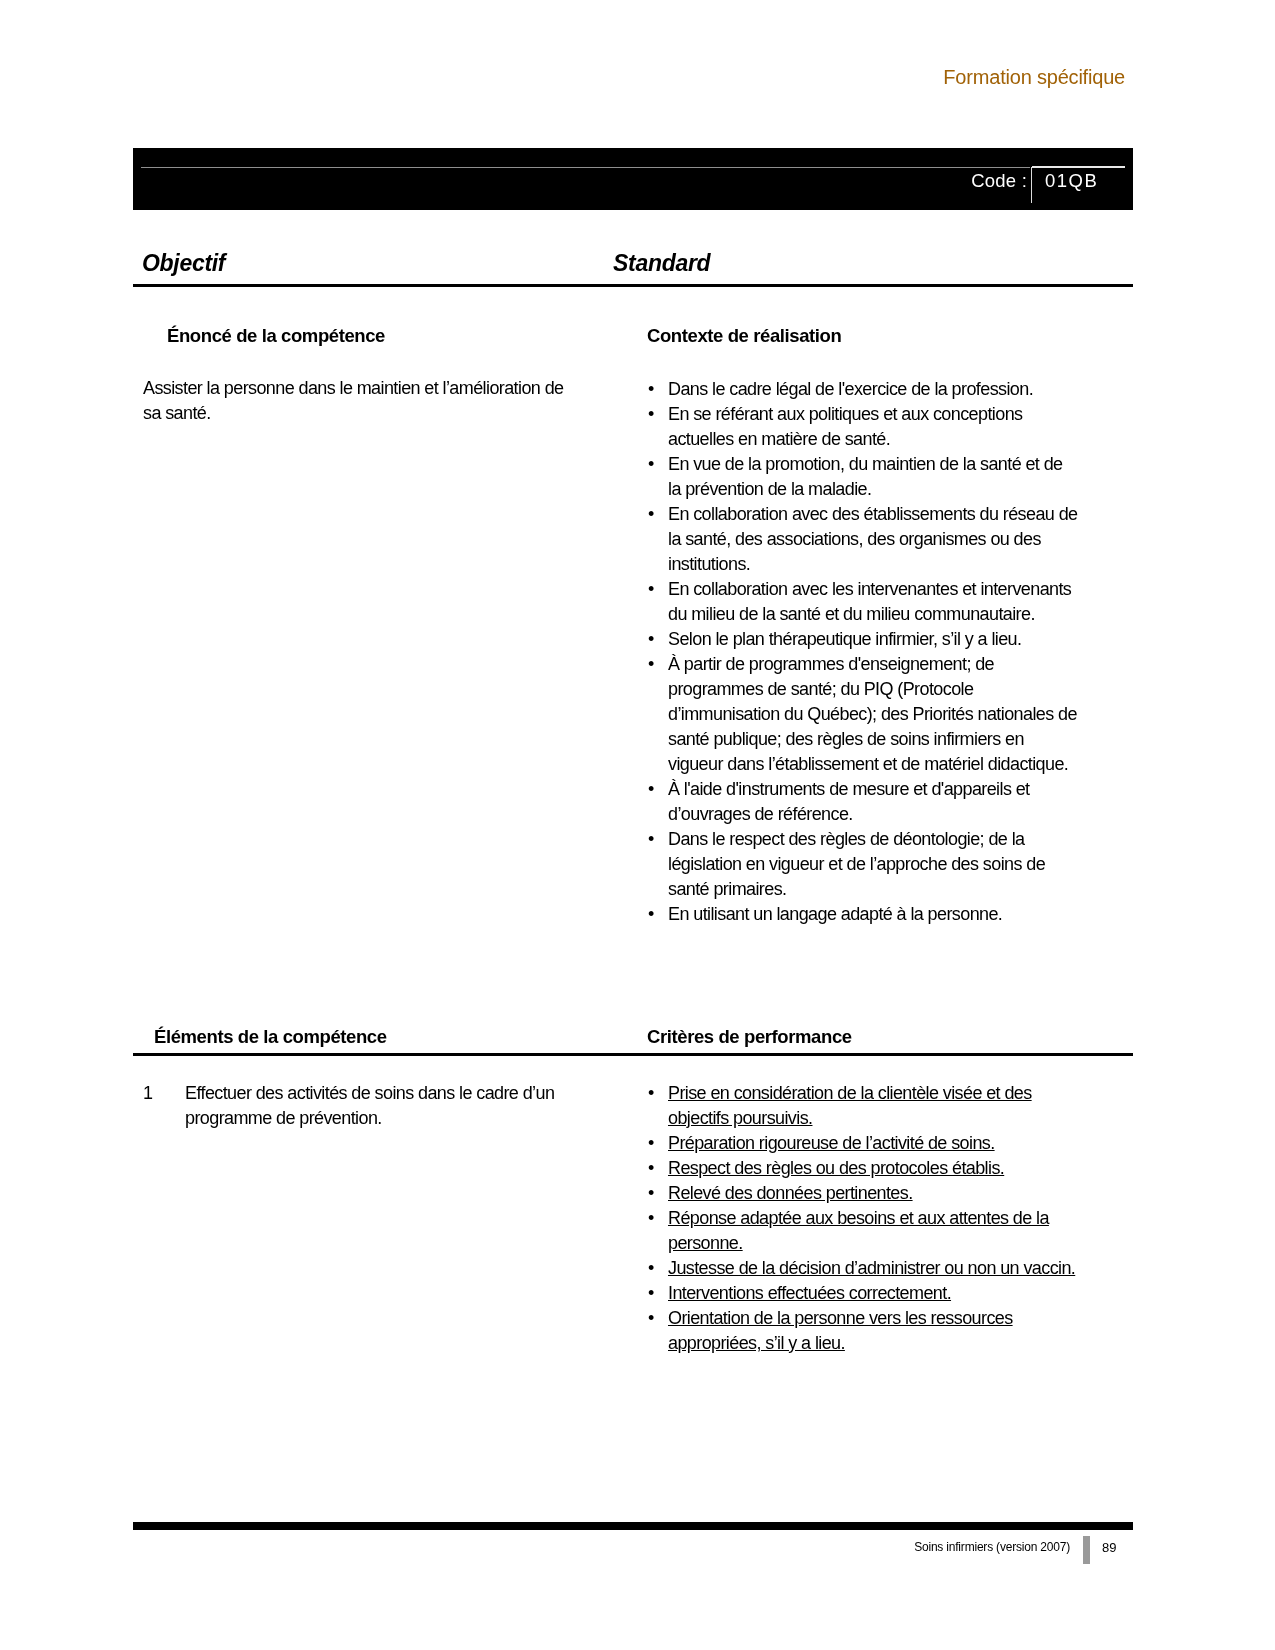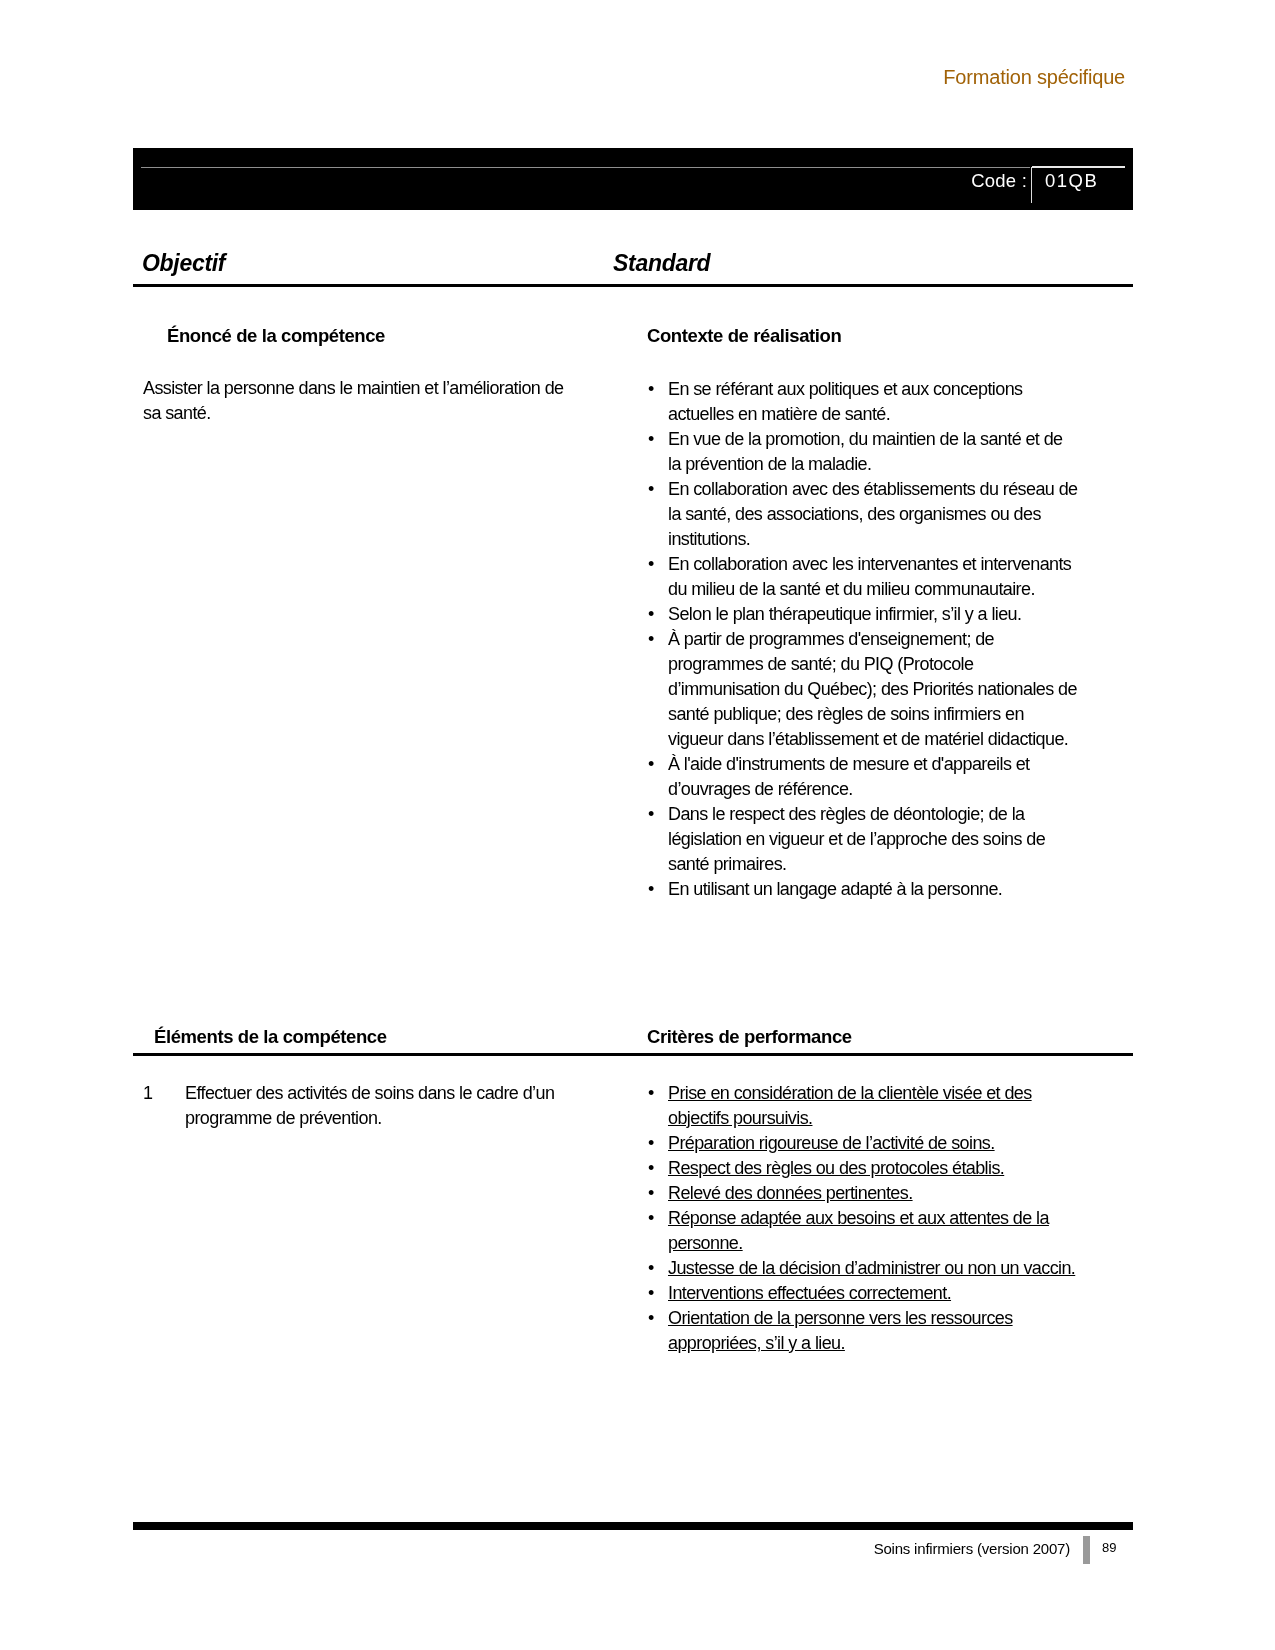--- a/index.html
+++ b/index.html
@@ -38,21 +38,21 @@
   .bullets { position:absolute; margin:0; padding:0; list-style:none; width:431px; }
   .bul-1 { left:647px; top:377px; }
   .bul-2 { left:647px; top:1081px;text-decoration:underline; }
   .bullets li { position:relative; padding-left:21px; }
   .bullets li::before { content:"\2022"; position:absolute; left:1px; top:0; }
   .num-items { position:absolute; left:143px; top:1081px; width:445px; }
   .num-item { position:relative; padding-left:42px; }
   .num-item .num { position:absolute; left:0; top:0; }
   
   .footer-bar { position:absolute; left:133px; top:1522px; width:1000px; height:8px; background:#000; }
-  .footer-doc { position:absolute; top:1540px; right:205px; font-size:15px; letter-spacing:-0.2px; }
+  .footer-doc { position:absolute; top:1540px; right:205px; font-size:12px; letter-spacing:-0.2px; }
   .footer-accent { position:absolute; left:1083px; top:1536px; width:7px; height:28px; background:#9a9a9a; }
   .footer-page { position:absolute; left:1102px; top:1540px; font-size:13px; }
 </style>
 </head>
 <body>
 
 <div class="page">
 
   <div class="eyebrow">Formation spécifique</div>
 
@@ -67,20 +67,21 @@
   <div class="col-head col-head-left">Objectif</div>
   <div class="col-head col-head-right">Standard</div>
   <div class="rule rule-top"></div>
 
   <div class="sec-head sh-1l">Énoncé de la compétence</div>
   <div class="sec-head sh-1r">Contexte de réalisation</div>
 
   <div class="left-body body-text">Assister la personne dans le maintien et l’amélioration de sa santé.</div>
 
   <ul class="bullets body-text bul-1">
+      <li><span>Dans le cadre légal de l'exercice de la profession.</span></li>
       <li><span>En se référant aux politiques et aux conceptions actuelles en matière de santé.</span></li>
       <li><span>En vue de la promotion, du maintien de la santé et de la prévention de la maladie.</span></li>
       <li><span>En collaboration avec des établissements du réseau de la santé, des associations, des organismes ou des institutions.</span></li>
       <li><span>En collaboration avec les intervenantes et intervenants du milieu de la santé et du milieu communautaire.</span></li>
       <li><span>Selon le plan thérapeutique infirmier, s’il y a lieu.</span></li>
       <li><span>À partir de programmes d'enseignement; de programmes de santé; du PIQ (Protocole d’immunisation du Québec); des Priorités nationales de santé publique; des règles de soins infirmiers en vigueur dans l’établissement et de matériel didactique.</span></li>
       <li><span>À l'aide d'instruments de mesure et d'appareils et d’ouvrages de référence.</span></li>
       <li><span>Dans le respect des règles de déontologie; de la législation en vigueur et de l’approche des soins de santé primaires.</span></li>
       <li><span>En utilisant un langage adapté à la personne.</span></li>
     </ul>

